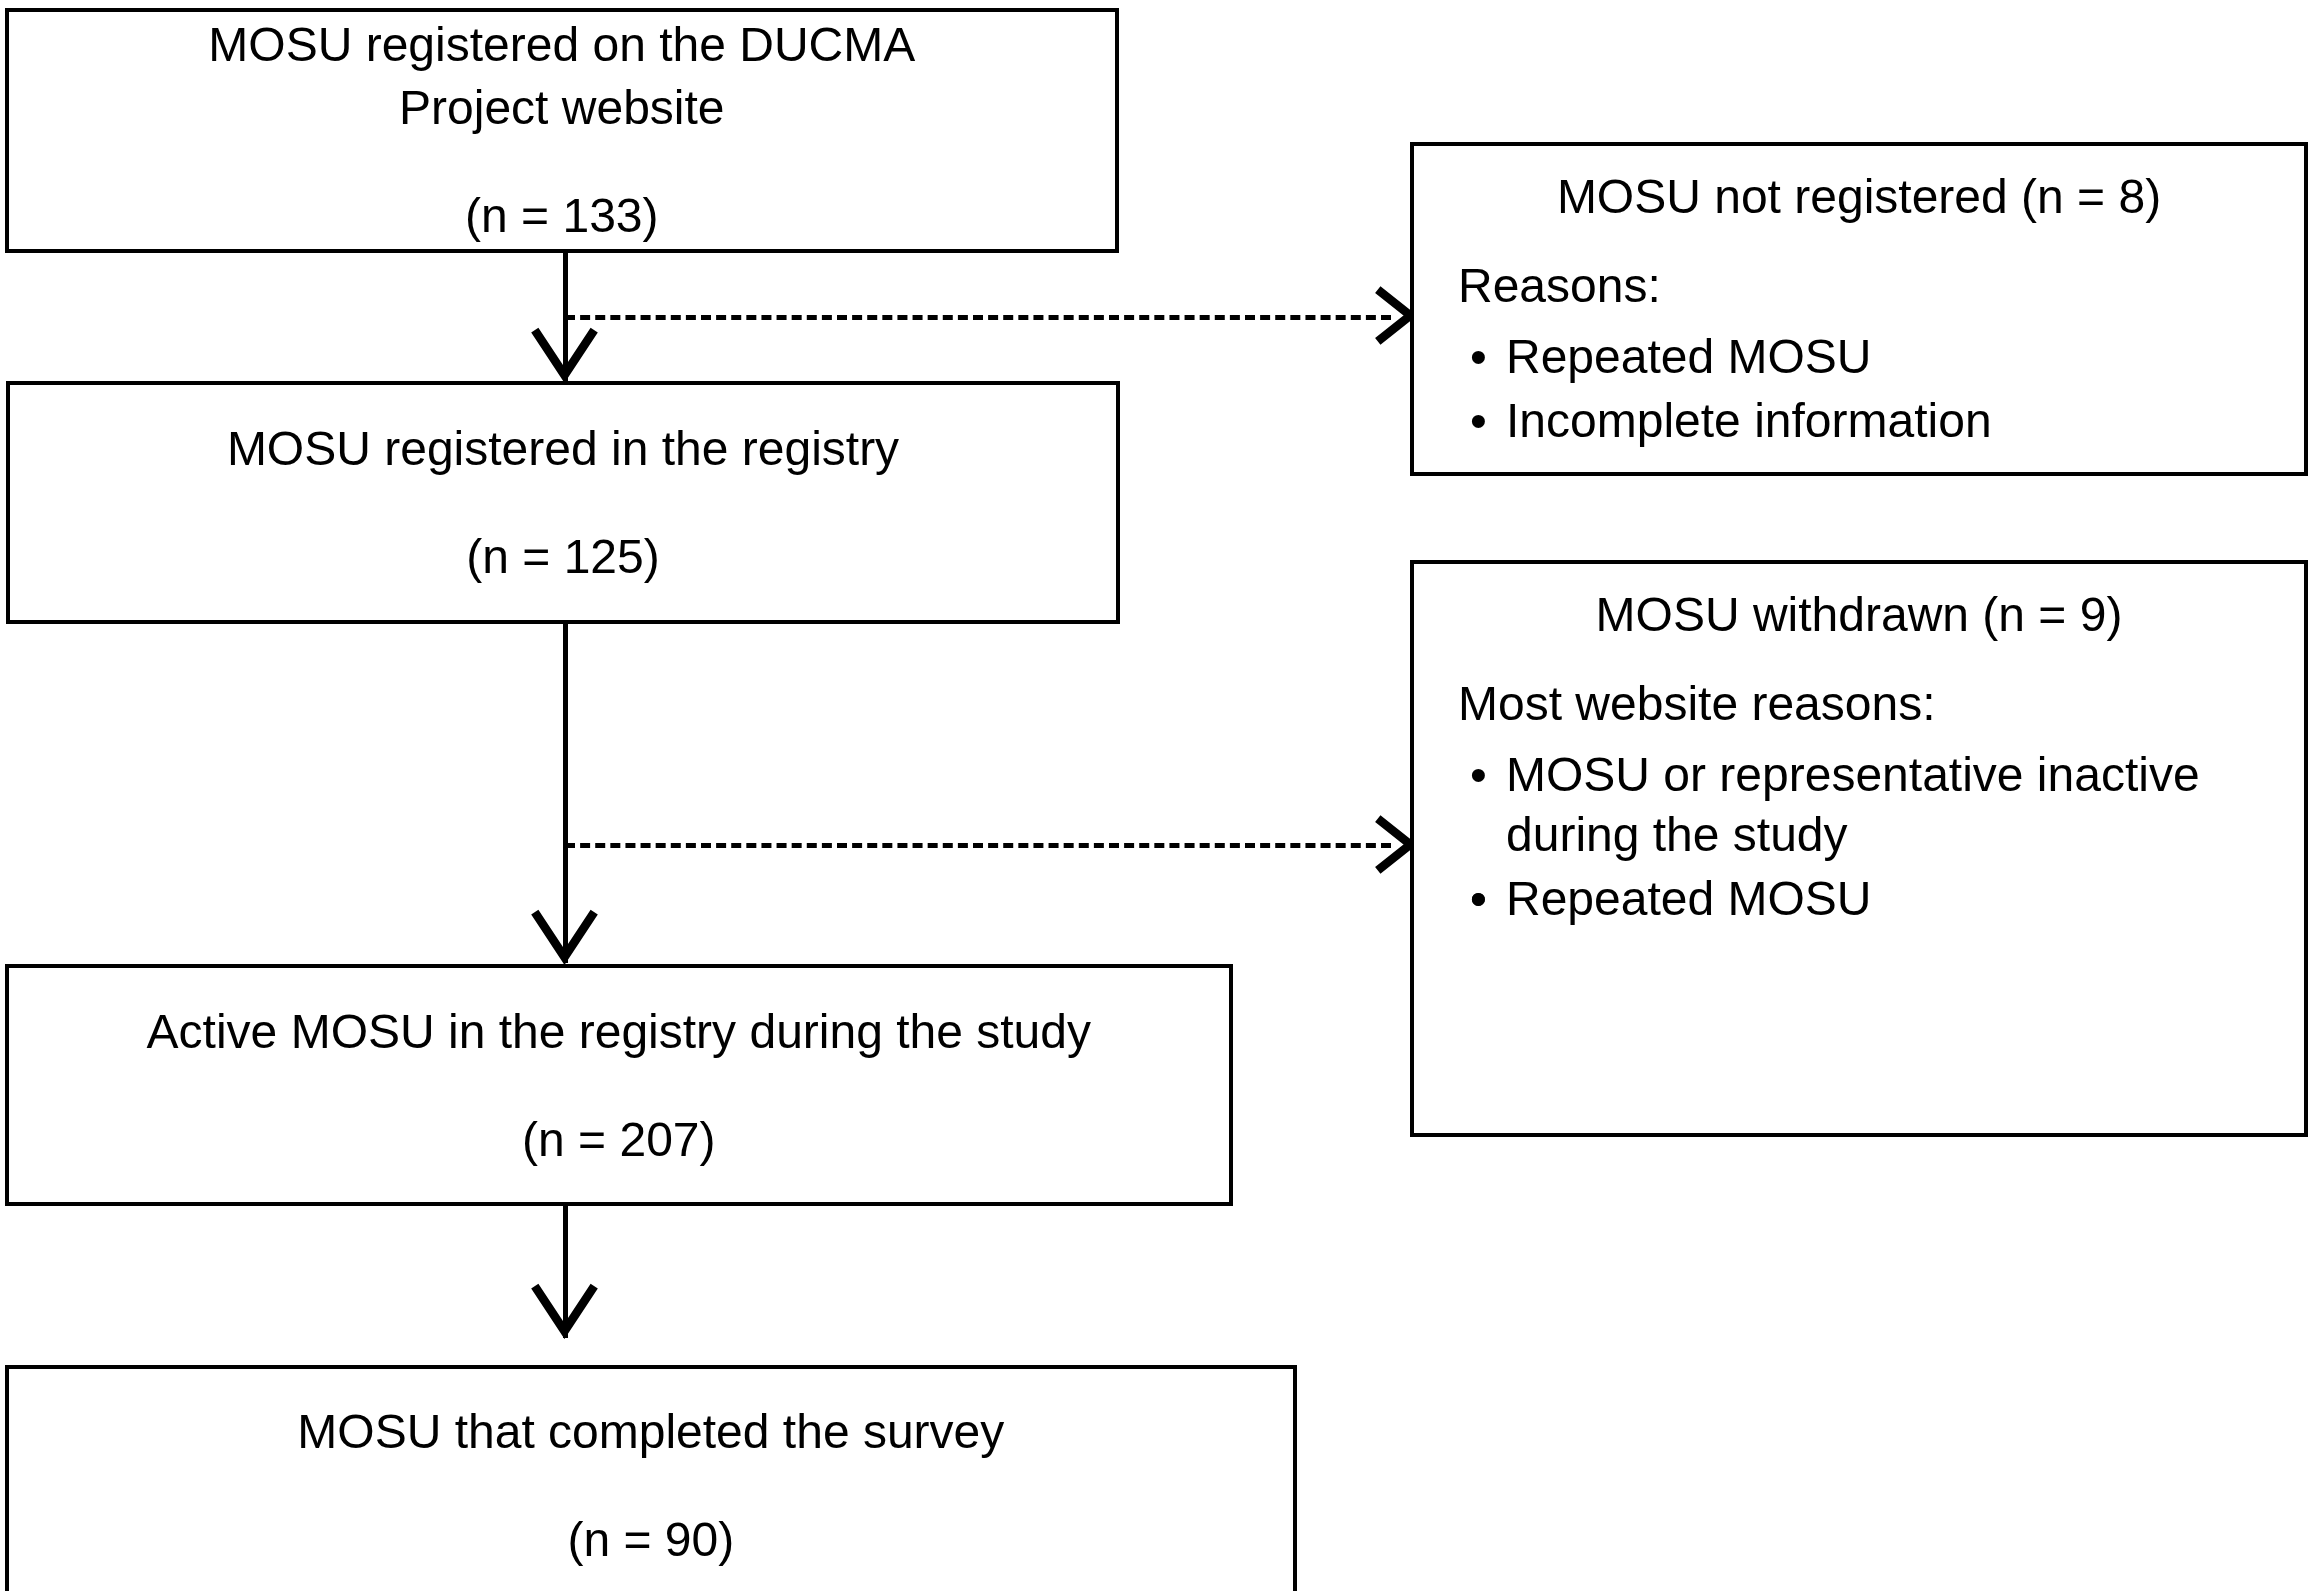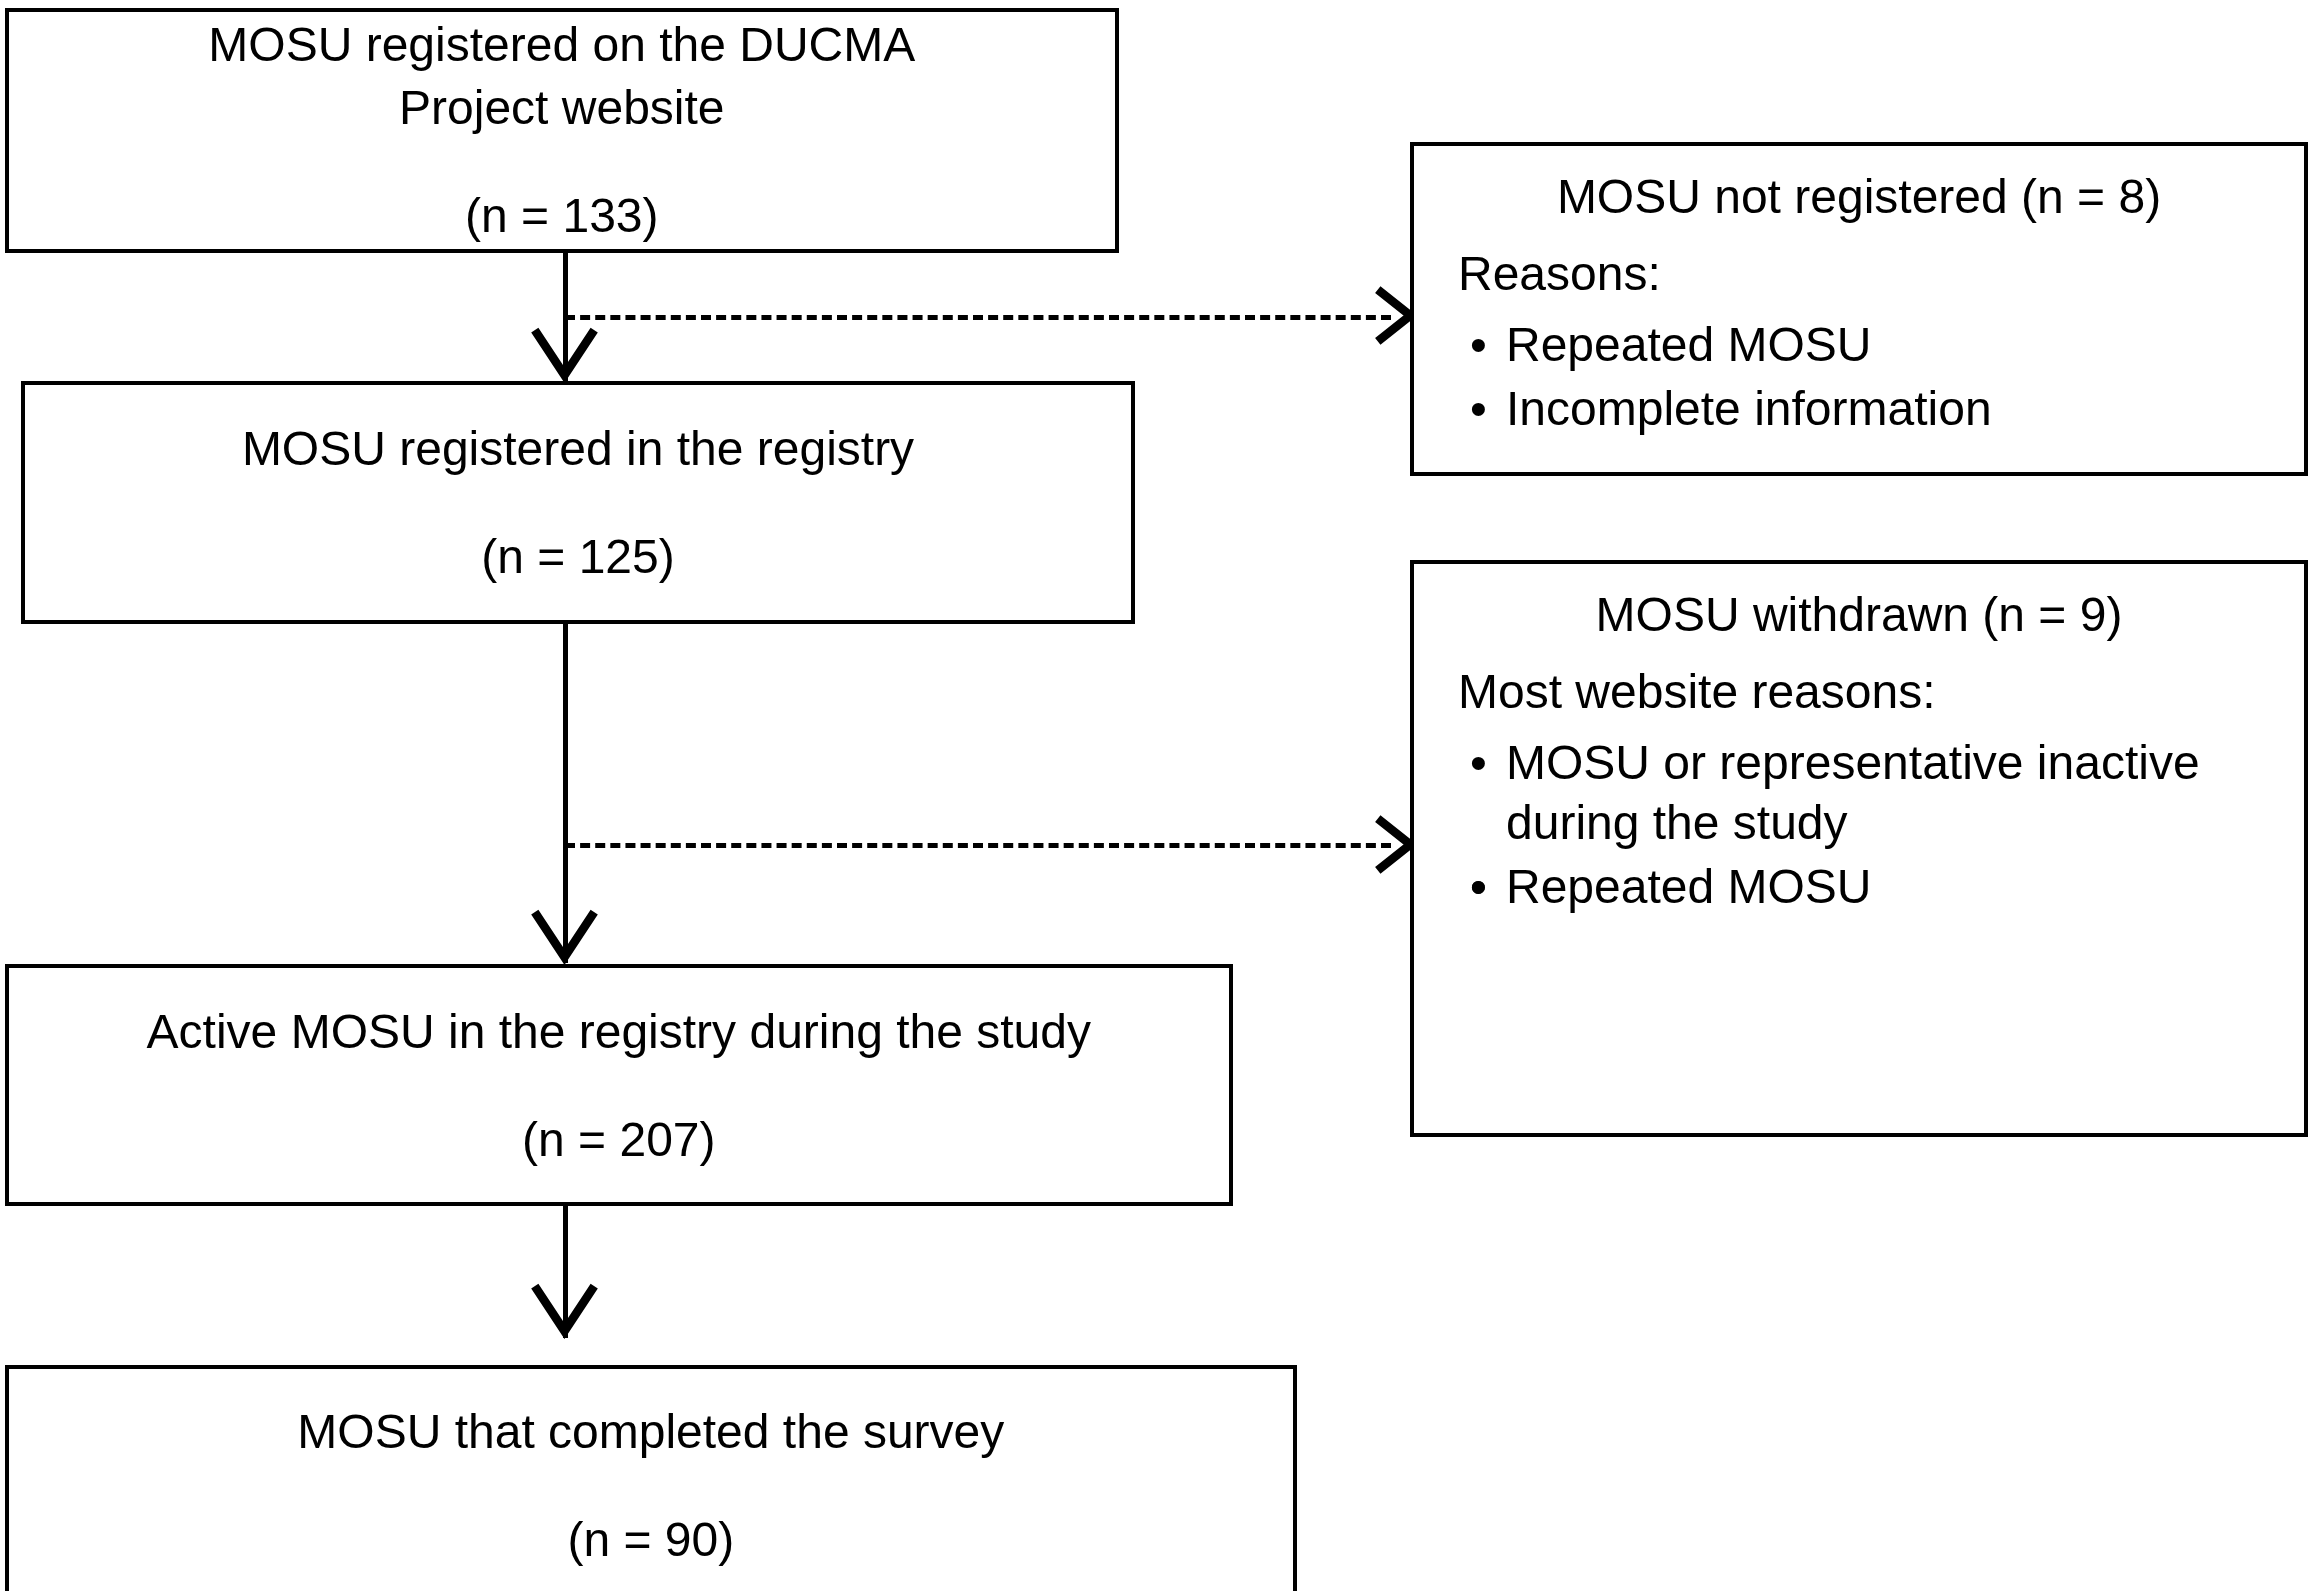--- a/index.html
+++ b/index.html
@@ -45,21 +45,21 @@
     text-align: center;
     font-size: 48px;
     line-height: 60px;
     padding: 0 30px;
   }
   .side-subtitle {
     text-align: left;
     font-size: 48px;
     line-height: 60px;
     padding-left: 44px;
-    margin-top: 17px;
+    margin-top: 29px;
   }
   .bullet-list {
     list-style: none;
     margin: 7.7px 0 0 0;
     padding: 0 35px 0 54px;
   }
   .bullet-list li {
     position: relative;
     font-size: 48px;
     line-height: 60px;
@@ -115,21 +115,21 @@
     </svg>
   </div>
 
   <div class="dashed-line" style="left:565px; top:315px; width:826px;"></div>
   <div class="arrow-head-right" style="left:1372px; top:284px;">
     <svg width="44" height="63" viewBox="0 0 46 66">
       <polyline points="6,6 40,33 6,60" fill="none" stroke="#000000" stroke-width="9"></polyline>
     </svg>
   </div>
 
-  <div class="flow-box" style="left:21px; top:381px; width:1114px; height:243px;">
+  <div class="flow-box" style="left:6px; top:381px; width:1114px; height:243px;">
     <div class="box-line">MOSU registered in the registry</div>
     <div class="box-line gap-top">(n = 125)</div>
   </div>
 
   <div class="v-line" style="left:563px; top:624px; height:339px;"></div>
   <div class="arrow-head-down" style="left:530px; top:907px;">
     <svg width="69" height="60" viewBox="0 0 72 62">
       <polyline points="5,5 36,52 67,5" fill="none" stroke="#000000" stroke-width="9"></polyline>
     </svg>
   </div>

